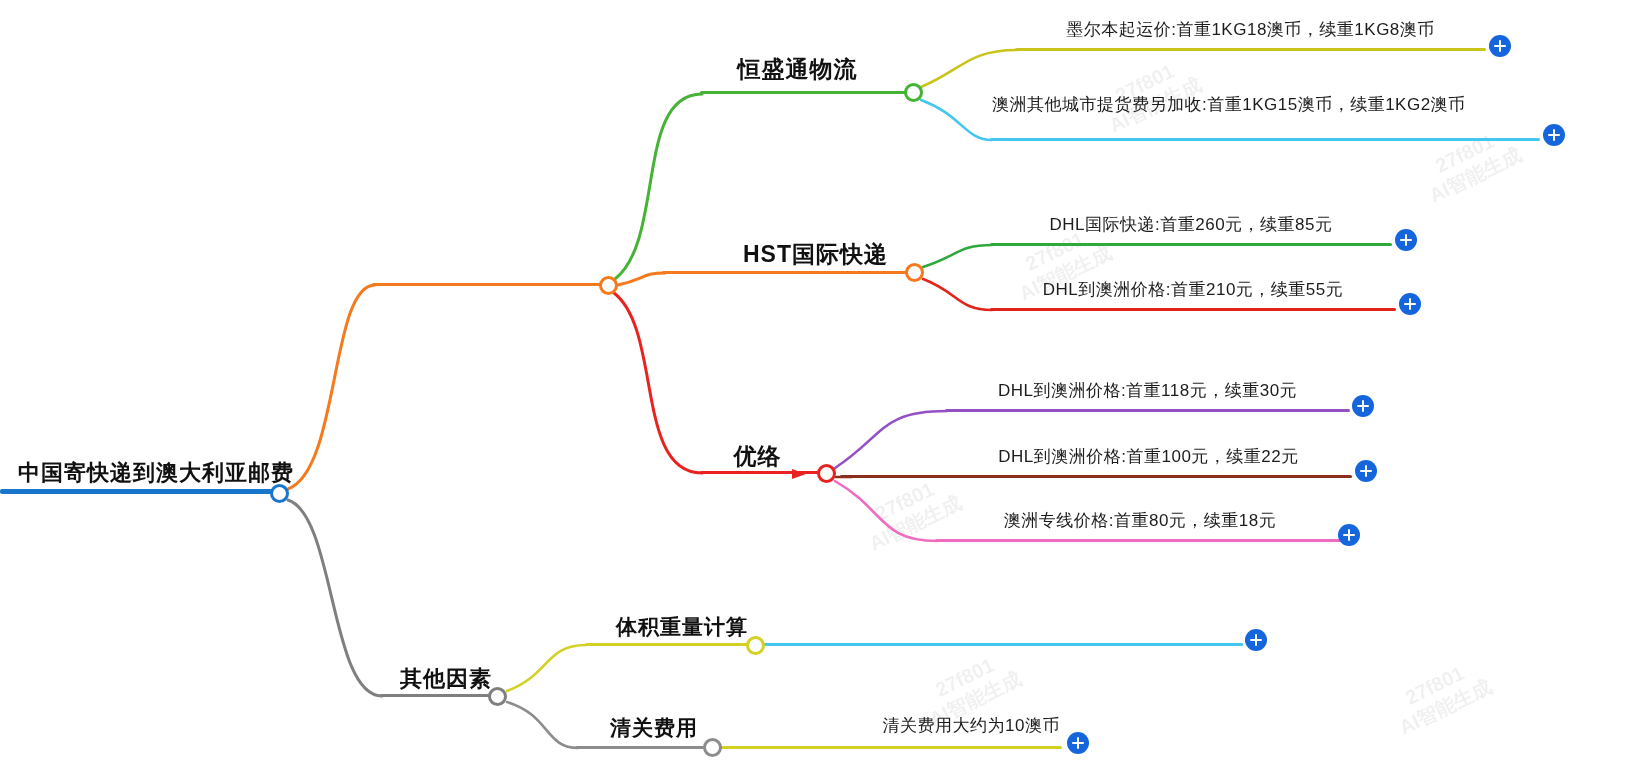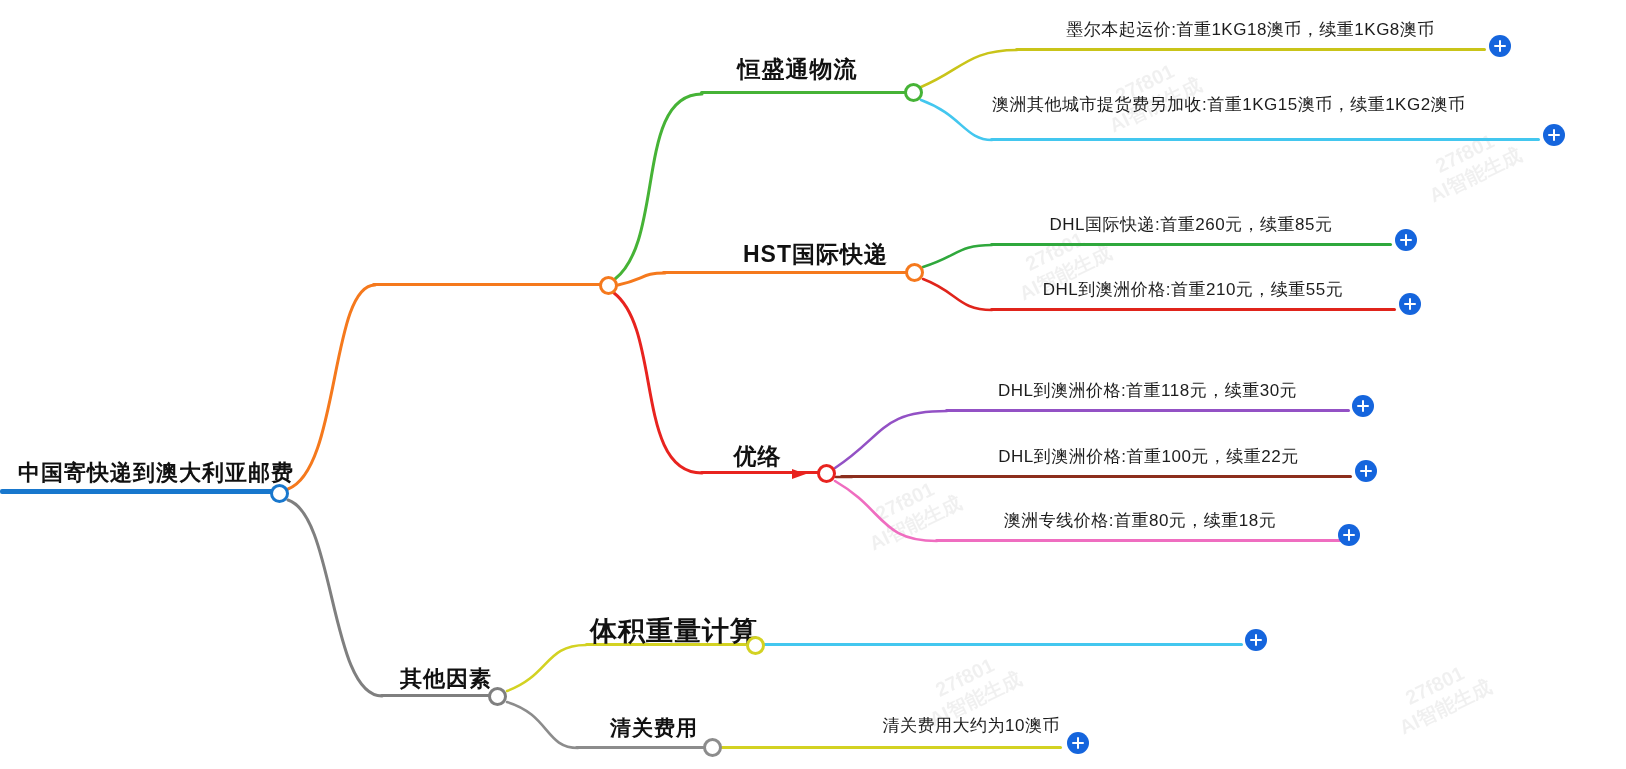--- a/index.html
+++ b/index.html
@@ -92,21 +92,21 @@
   <div class="plus" style="left: 1355px; top: 460px; background-color: rgb(21, 101, 221);"></div>
 
   <div class="leaf ta-c" style="left:935px;top:509px;width:410px;">澳洲专线价格:首重80元，续重18元</div>
   <div class="ul" style="left: 935px; top: 539px; width: 410px; background-color: rgb(239, 109, 192);"></div>
   <div class="plus" style="left: 1338px; top: 524px; background-color: rgb(21, 101, 221);"></div>
 
   <div class="lbl ta-r" style="left:392px;top:664px;width:100px;font-size:22px;">其他因素</div>
   <div class="ul" style="left: 380px; top: 694px; width: 112px; background-color: rgb(127, 127, 127);"></div>
   <div class="circle" style="left: 488px; top: 687px; border-color: rgb(127, 127, 127);"></div>
 
-  <div class="lbl ta-r" style="left:590px;top:613px;width:158px;font-size:27px;">体积重量计算</div>
+  <div class="lbl ta-r" style="left:590px;top:613px;width:158px;font-size:21px;">体积重量计算</div>
   <div class="ul" style="left: 585px; top: 643px; width: 164px; background-color: rgb(211, 210, 34);"></div>
   <div class="circle" style="left: 746px; top: 636px; border-color: rgb(211, 210, 34);"></div>
 
   <div class="ul" style="left: 763px; top: 643px; width: 480px; background-color: rgb(67, 199, 239);"></div>
   <div class="plus" style="left: 1245px; top: 629px; background-color: rgb(21, 101, 221);"></div>
 
   <div class="lbl ta-r" style="left:592px;top:714px;width:106px;font-size:21px;">清关费用</div>
   <div class="ul" style="left: 575px; top: 746px; width: 130px; background-color: rgb(140, 140, 140);"></div>
   <div class="circle" style="left: 703px; top: 738px; border-color: rgb(140, 140, 140);"></div>
 

